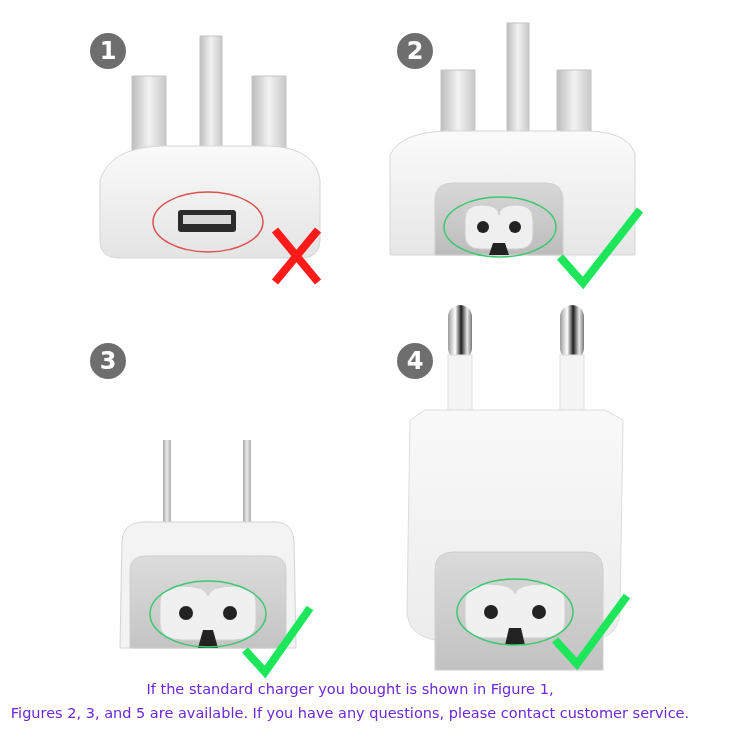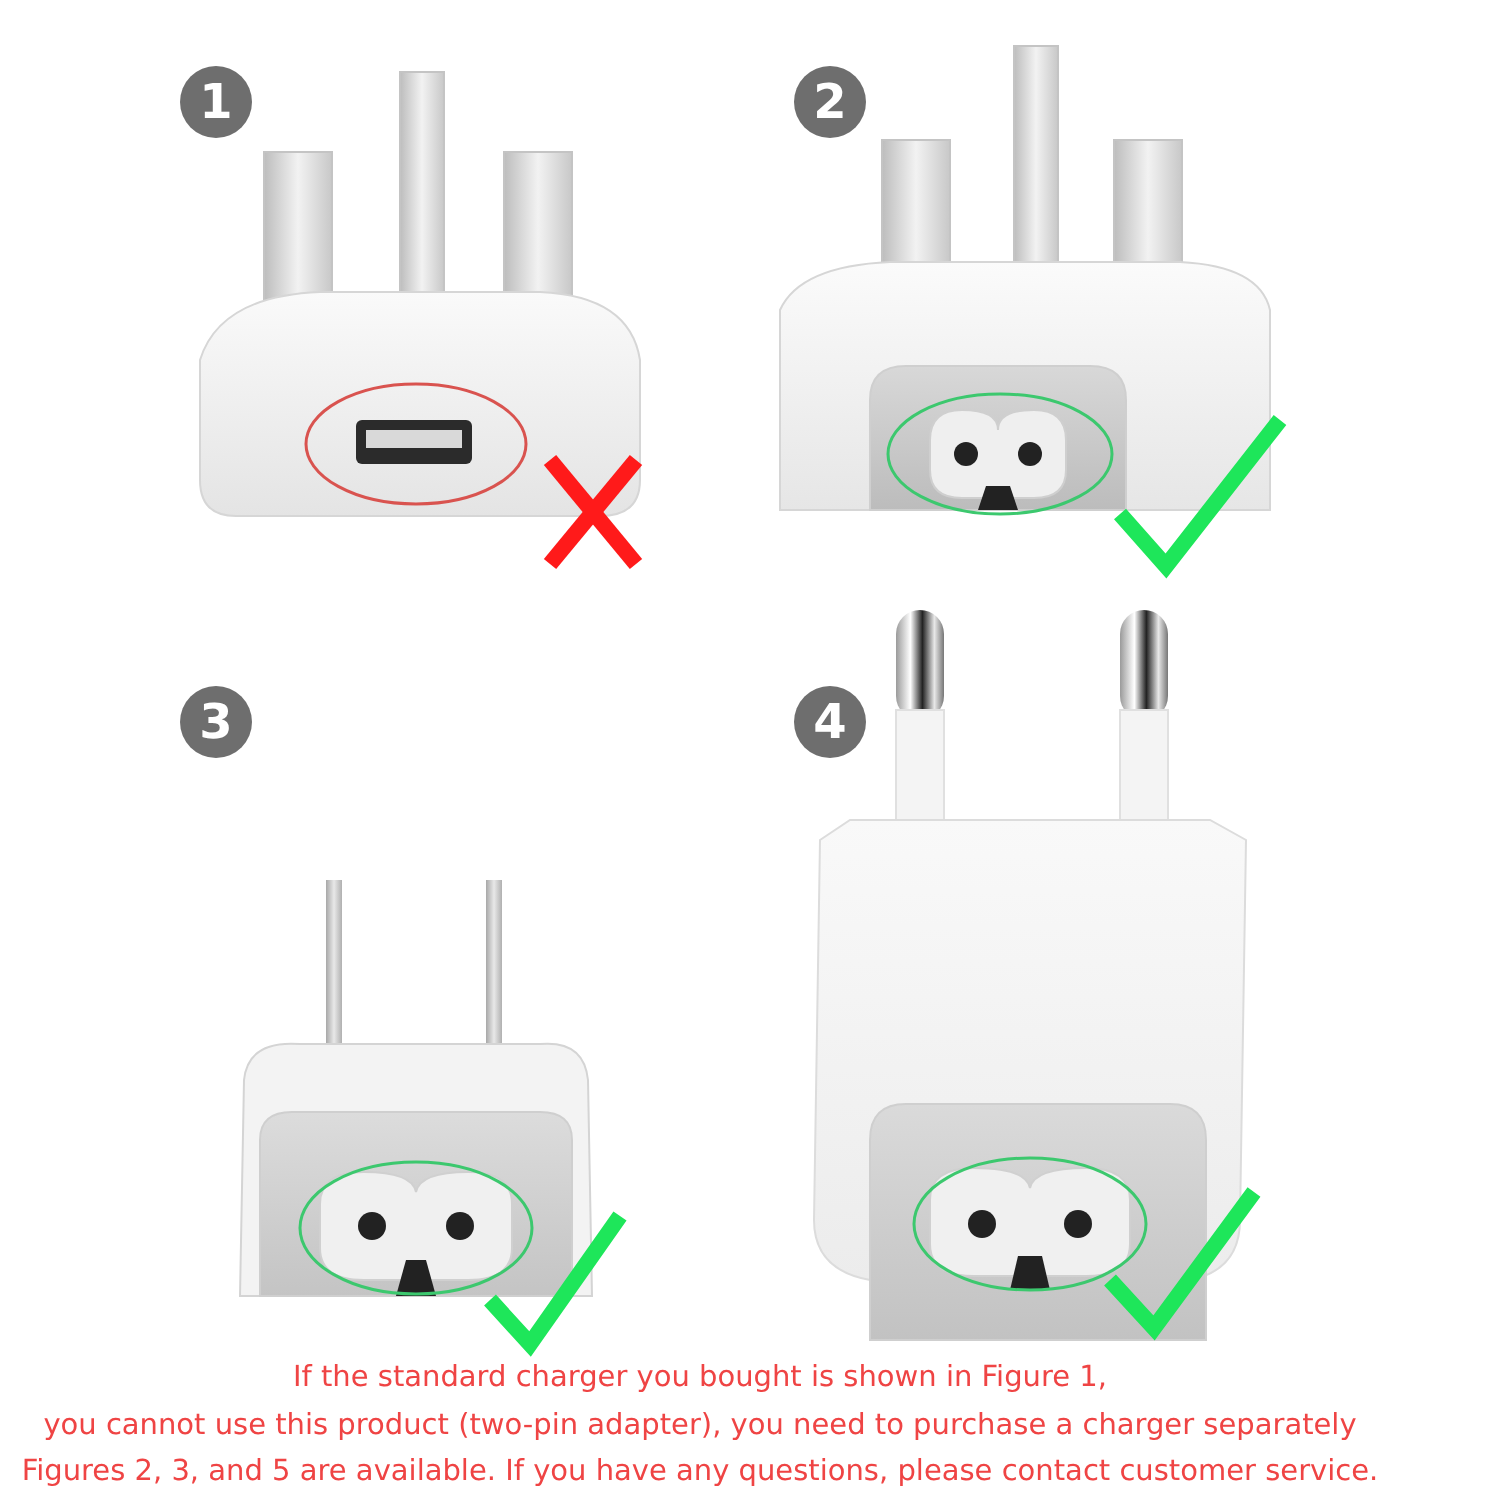--- a/index.html
+++ b/index.html
@@ -1,19 +1,19 @@
 <!DOCTYPE html>
 <html><head>
 <meta charset="utf-8">
 <style>
   html,body{margin:0;padding:0;background:#fff;}
   body{width:750px;height:750px;position:relative;overflow:hidden;font-family:"DejaVu Sans","Liberation Sans",sans-serif;}
   .badge{position:absolute;width:36px;height:36px;border-radius:50%;background:#6e6e6e;color:#fff;font-weight:bold;font-size:24px;text-align:center;line-height:36px;font-family:"DejaVu Sans",sans-serif;}
   .fig{position:absolute;}
-  .caption{position:absolute;left:0;width:700px;top:678px;text-align:center;color:#ef4444;font-size:14.5px;line-height:23.5px;font-family:"DejaVu Sans",sans-serif;}
+  .caption{position:absolute;left:0;width:700px;top:678px;text-align:center;color:#6d28d9;font-size:14.5px;line-height:23.5px;font-family:"DejaVu Sans",sans-serif;}
   .caption div{white-space:nowrap;}
 </style>
 </head>
 <body>
 
 <div class="badge" style="left:90px;top:33px;">1</div>
 <div class="badge" style="left:397px;top:33px;">2</div>
 <div class="badge" style="left:90px;top:343px;">3</div>
 <div class="badge" style="left:397px;top:343px;">4</div>
 
@@ -122,15 +122,14 @@
   <path d="M70,300 Q70,284 92,284 Q118,284 120,294 Q122,284 148,284 Q170,284 170,300 L170,322 Q170,338 148,338 L92,338 Q70,338 70,322 Z" fill="#f0f0f0" stroke="#d0d0d0"></path>
   <circle cx="96" cy="312" r="7" fill="#222"></circle>
   <circle cx="144" cy="312" r="7" fill="#222"></circle>
   <path d="M110,345 L114,328 L126,328 L130,345 Z" fill="#222"></path>
   <ellipse cx="120" cy="312" rx="58" ry="33" fill="none" stroke="#3cc86e" stroke-width="1.5"></ellipse>
   <polyline points="160,340 182,364 232,296" fill="none" stroke="#1ee65a" stroke-width="8"></polyline>
 </svg>
 
 <div class="caption">
   <div>If the standard charger you bought is shown in Figure 1,</div>
-  <div>you cannot use this product (two-pin adapter), you need to purchase a charger separately</div>
   <div>Figures 2, 3, and 5 are available. If you have any questions, please contact customer service.</div>
 </div>
 
 </body></html>

